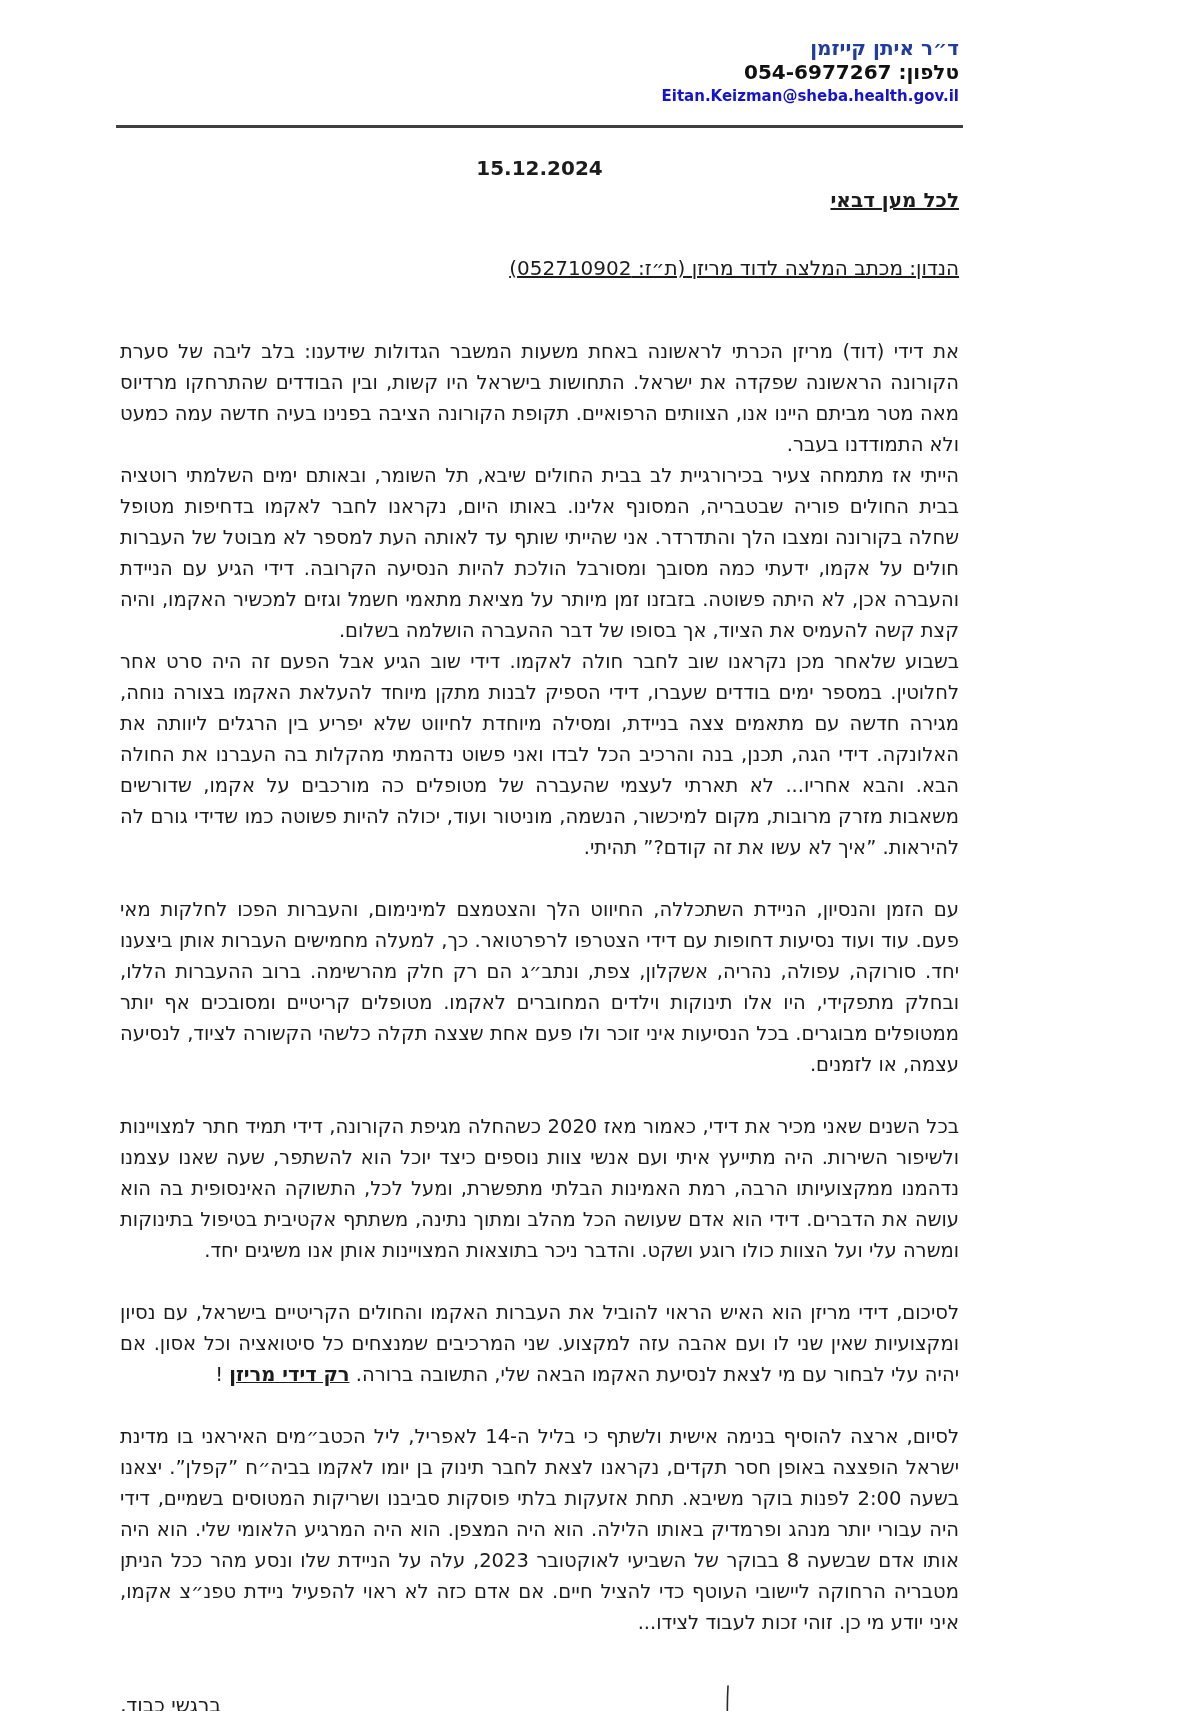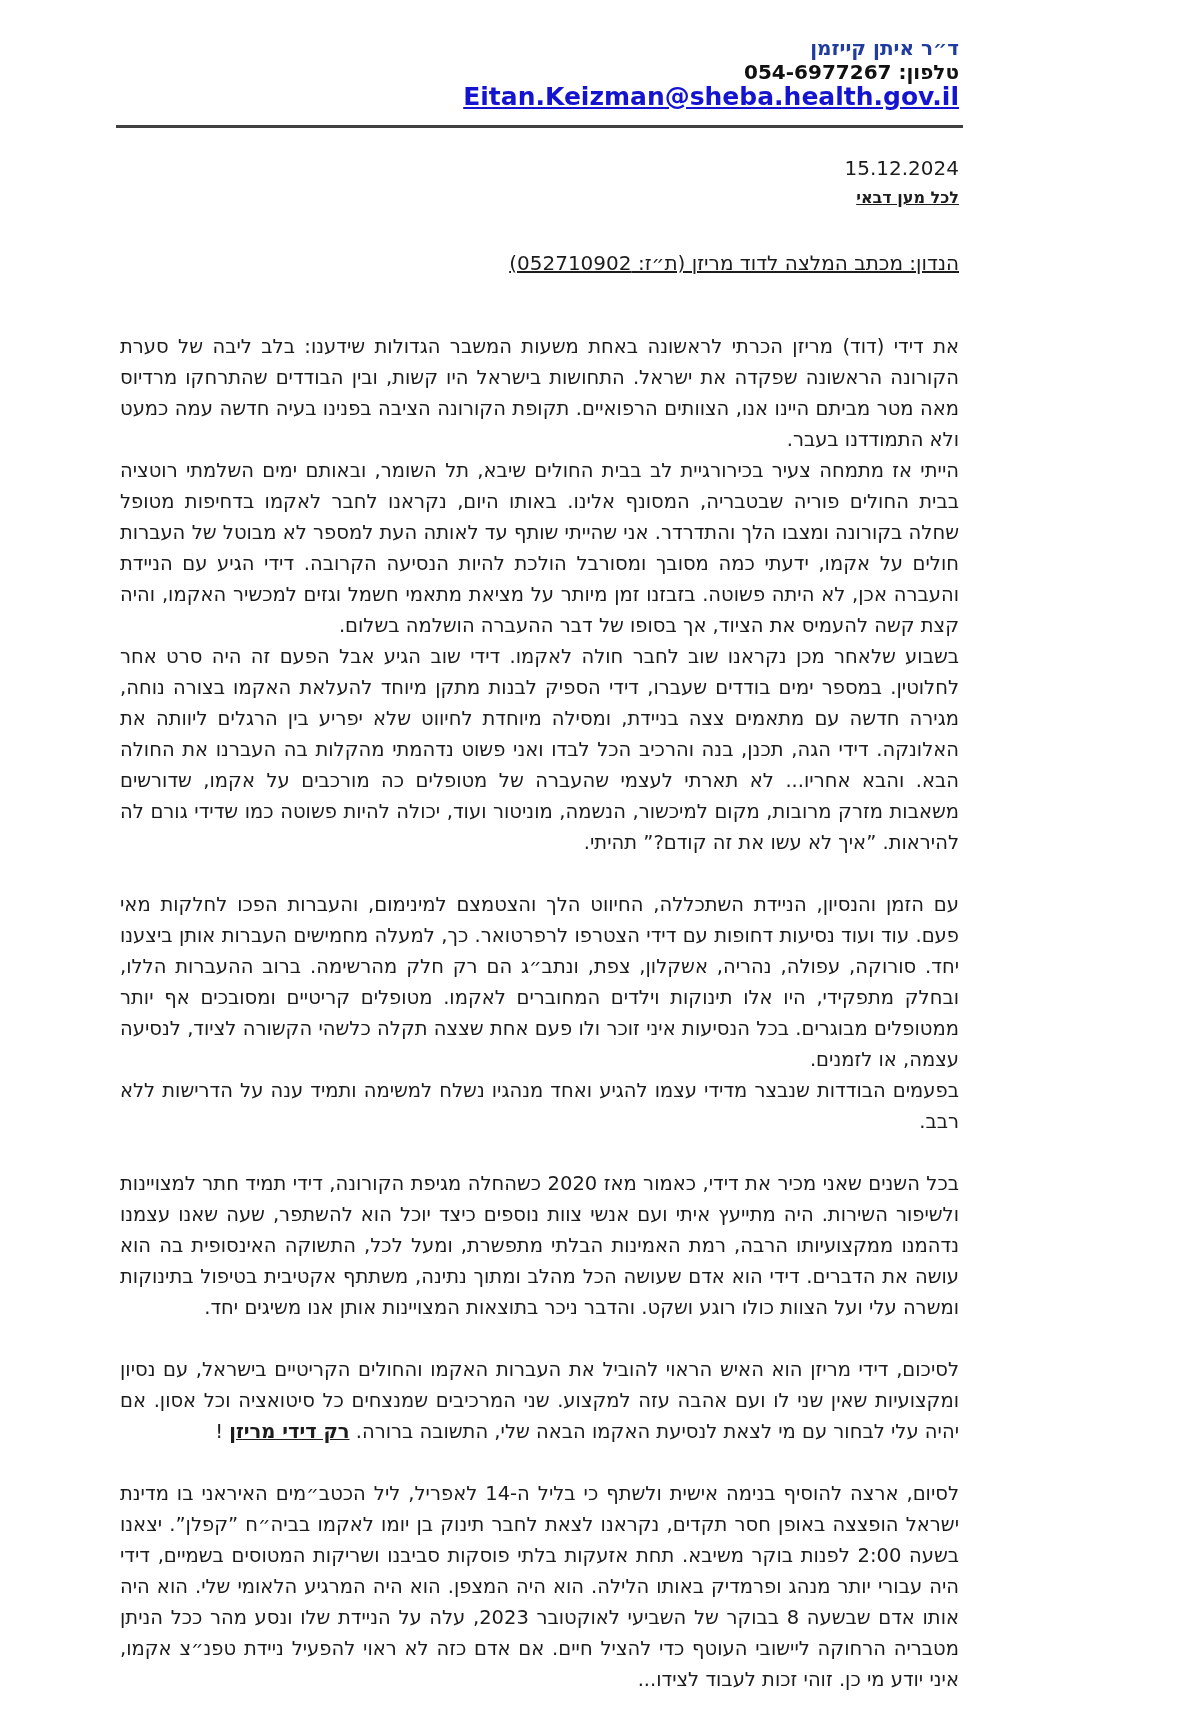--- a/index.html
+++ b/index.html
@@ -9,27 +9,27 @@
     box-sizing:border-box;
     padding:36px 120px 0 120px;
     direction:rtl;
     font-family:"DejaVu Sans", sans-serif;
     color:#1c1c1c;
   }
   
   .header { text-align:right; }
   .sender-name { color:#1f3c9e; font-weight:bold; font-size:20px; line-height:24px; }
   .sender-phone { font-weight:bold; font-size:20px; line-height:24px; color:#111111; }
-  .sender-email { color:#1413cf; font-weight:bold; font-size:25px; line-height:25px;
-                  text-decoration:underline; direction:ltr; display:inline-block; cursor:pointer; }
+  .sender-email { color:#1413cf; font-weight:bold; font-size:15px; line-height:25px;
+                  direction:ltr; display:inline-block; cursor:pointer; }
   .divider { border:none; border-top:3px solid #404040; margin:16px -4px 0 -4px; }
 
   
-  .date-row { margin-top:28px; text-align:right; direction:ltr; font-size:20px; color:#1c1c1c; }
-  .recipient { margin-top:8px; text-align:right; font-weight:bold; font-size:16px;
+  .date-row { margin-top:28px; text-align:center; direction:ltr; font-size:20px; color:#1c1c1c;font-weight:bold; }
+  .recipient { margin-top:8px; text-align:right; font-weight:bold; font-size:20px;
                text-decoration:underline; }
   .subject  { margin-top:44px; text-align:right; font-size:20px; text-decoration:underline; }
 
   
   .letter-body { margin-top:56px; font-size:19.5px; line-height:31px;
                  text-align:justify; text-justify:inter-word; }
   .para { margin:0; }
   .gap  { margin-top:31px; }
   .bold-inline { font-weight:bold;text-decoration:underline; }
 
@@ -54,21 +54,20 @@
   <div class="date-row">15.12.2024</div>
   <div class="recipient">לכל מען דבאי</div>
   <div class="subject">הנדון: מכתב המלצה לדוד מריזן (ת״ז: 052710902)</div>
 
   <div class="letter-body">
     <p class="para">את דידי (דוד) מריזן הכרתי לראשונה באחת משעות המשבר הגדולות שידענו: בלב ליבה של סערת הקורונה הראשונה שפקדה את ישראל. התחושות בישראל היו קשות, ובין הבודדים שהתרחקו מרדיוס מאה מטר מביתם היינו אנו, הצוותים הרפואיים. תקופת הקורונה הציבה בפנינו בעיה חדשה עמה כמעט ולא התמודדנו בעבר.</p>
     <p class="para">הייתי אז מתמחה צעיר בכירורגיית לב בבית החולים שיבא, תל השומר, ובאותם ימים השלמתי רוטציה בבית החולים פוריה שבטבריה, המסונף אלינו. באותו היום, נקראנו לחבר לאקמו בדחיפות מטופל שחלה בקורונה ומצבו הלך והתדרדר. אני שהייתי שותף עד לאותה העת למספר לא מבוטל של העברות חולים על אקמו, ידעתי כמה מסובך ומסורבל הולכת להיות הנסיעה הקרובה. דידי הגיע עם הניידת והעברה אכן, לא היתה פשוטה. בזבזנו זמן מיותר על מציאת מתאמי חשמל וגזים למכשיר האקמו, והיה קצת קשה להעמיס את הציוד, אך בסופו של דבר ההעברה הושלמה בשלום.</p>
     <p class="para">בשבוע שלאחר מכן נקראנו שוב לחבר חולה לאקמו. דידי שוב הגיע אבל הפעם זה היה סרט אחר לחלוטין. במספר ימים בודדים שעברו, דידי הספיק לבנות מתקן מיוחד להעלאת האקמו בצורה נוחה, מגירה חדשה עם מתאמים צצה בניידת, ומסילה מיוחדת לחיווט שלא יפריע בין הרגלים ליוותה את האלונקה. דידי הגה, תכנן, בנה והרכיב הכל לבדו ואני פשוט נדהמתי מהקלות בה העברנו את החולה הבא. והבא אחריו... לא תארתי לעצמי שהעברה של מטופלים כה מורכבים על אקמו, שדורשים משאבות מזרק מרובות, מקום למיכשור, הנשמה, מוניטור ועוד, יכולה להיות פשוטה כמו שדידי גורם לה להיראות. ”איך לא עשו את זה קודם?” תהיתי.</p>
 
     <p class="para gap">עם הזמן והנסיון, הניידת השתכללה, החיווט הלך והצטמצם למינימום, והעברות הפכו לחלקות מאי פעם. עוד ועוד נסיעות דחופות עם דידי הצטרפו לרפרטואר. כך, למעלה מחמישים העברות אותן ביצענו יחד. סורוקה, עפולה, נהריה, אשקלון, צפת, ונתב״ג הם רק חלק מהרשימה. ברוב ההעברות הללו, ובחלק מתפקידי, היו אלו תינוקות וילדים המחוברים לאקמו. מטופלים קריטיים ומסובכים אף יותר ממטופלים מבוגרים. בכל הנסיעות איני זוכר ולו פעם אחת שצצה תקלה כלשהי הקשורה לציוד, לנסיעה עצמה, או לזמנים.</p>
-    <p class="para">בפעמים הבודדות שנבצר מדידי עצמו להגיע ואחד מנהגיו נשלח למשימה ותמיד ענה על הדרישות ללא רבב.</p>
 
     <p class="para gap">בכל השנים שאני מכיר את דידי, כאמור מאז 2020 כשהחלה מגיפת הקורונה, דידי תמיד חתר למצויינות ולשיפור השירות. היה מתייעץ איתי ועם אנשי צוות נוספים כיצד יוכל הוא להשתפר, שעה שאנו עצמנו נדהמנו ממקצועיותו הרבה, רמת האמינות הבלתי מתפשרת, ומעל לכל, התשוקה האינסופית בה הוא עושה את הדברים. דידי הוא אדם שעושה הכל מהלב ומתוך נתינה, משתתף אקטיבית בטיפול בתינוקות ומשרה עלי ועל הצוות כולו רוגע ושקט. והדבר ניכר בתוצאות המצויינות אותן אנו משיגים יחד.</p>
 
     <p class="para gap"><span>לסיכום, דידי מריזן הוא האיש הראוי להוביל את העברות האקמו והחולים הקריטיים בישראל, עם נסיון ומקצועיות שאין שני לו ועם אהבה עזה למקצוע. שני המרכיבים שמנצחים כל סיטואציה וכל אסון. אם יהיה עלי לבחור עם מי לצאת לנסיעת האקמו הבאה שלי, התשובה ברורה. </span><span class="bold-inline">רק דידי מריזן</span><span> !</span></p>
 
     <p class="para gap">לסיום, ארצה להוסיף בנימה אישית ולשתף כי בליל ה-14 לאפריל, ליל הכטב״מים האיראני בו מדינת ישראל הופצצה באופן חסר תקדים, נקראנו לצאת לחבר תינוק בן יומו לאקמו בביה״ח ”קפלן”. יצאנו בשעה 2:00 לפנות בוקר משיבא. תחת אזעקות בלתי פוסקות סביבנו ושריקות המטוסים בשמיים, דידי היה עבורי יותר מנהג ופרמדיק באותו הלילה. הוא היה המצפן. הוא היה המרגיע הלאומי שלי. הוא היה אותו אדם שבשעה 8 בבוקר של השביעי לאוקטובר 2023, עלה על הניידת שלו ונסע מהר ככל הניתן מטבריה הרחוקה ליישובי העוטף כדי להציל חיים. אם אדם כזה לא ראוי להפעיל ניידת טפנ״צ אקמו, איני יודע מי כן. זוהי זכות לעבוד לצידו...</p>
   </div>
 
   <div class="closing">
     <div class="valediction">ברגשי כבוד,</div>

